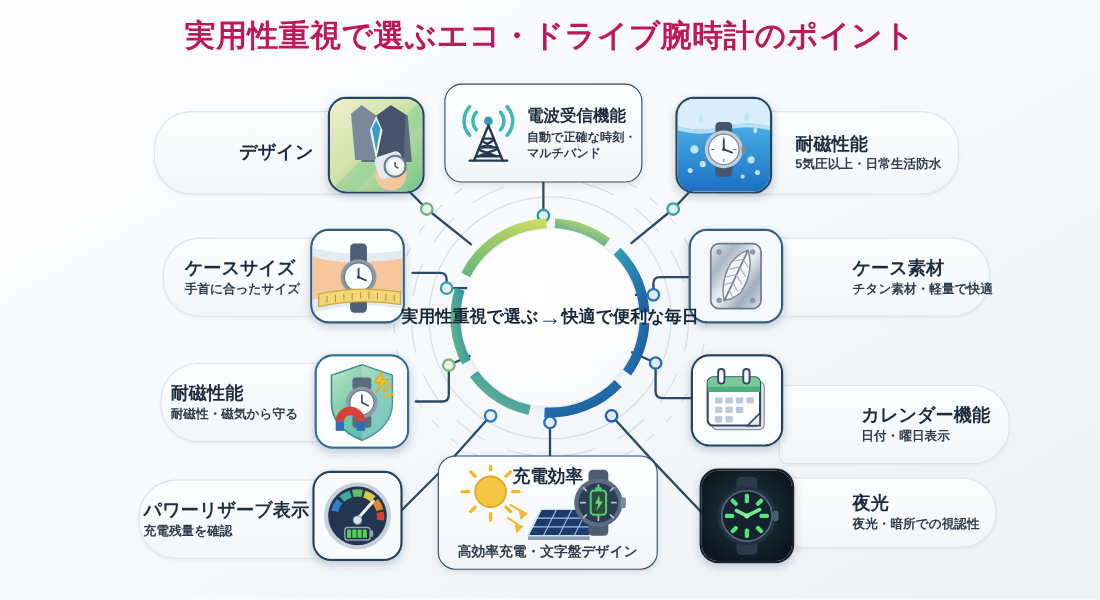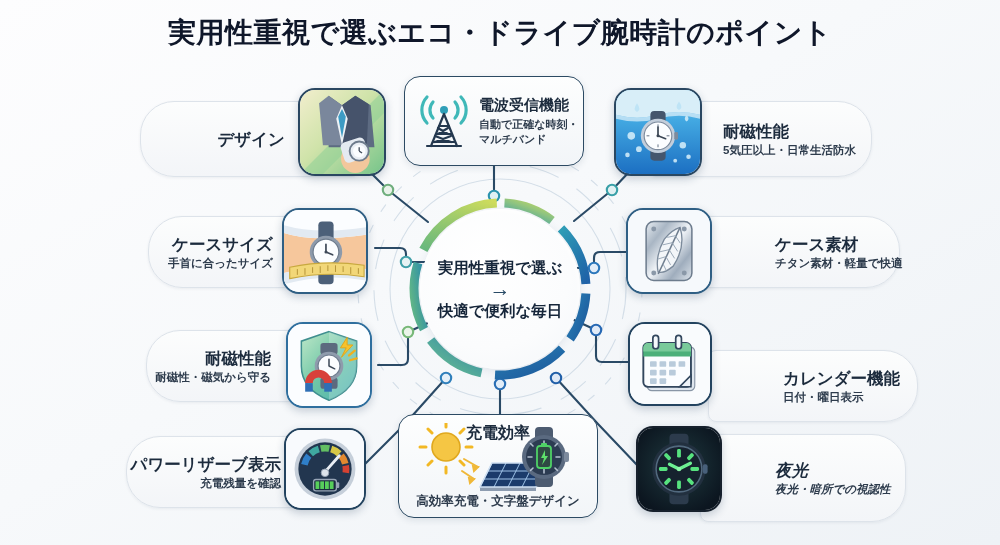--- a/index.html
+++ b/index.html
@@ -10,54 +10,54 @@
   body {
     position: relative;
     background: linear-gradient(150deg,#fdfdfe 0%,#f7f9fb 45%,#eef2f6 100%);
   }
   .stage { position:absolute; inset:0; }
 
   
   .title {
     position:absolute; top:14px; left:0; width:1000px; text-align:center;
     font-size:28px; font-weight:700; letter-spacing:.5px;
-    color:#0f172a; text-shadow:0 1px 1px rgba(255,255,255,.8);
+    color:#be185d; text-shadow:0 1px 1px rgba(255,255,255,.8);
     z-index:40; white-space:nowrap;
   }
 
   
   svg.lines { position:absolute; inset:0; width:1000px; height:545px; z-index:5; }
 
   
   .hub { position:absolute; left:407px; top:196px; width:186px; height:186px; z-index:20; }
   .hub .ringwrap { position:absolute; inset:0; }
   .hub .inner {
     position:absolute; left:13px; top:13px; width:160px; height:160px;
     border-radius:50%;
     background:radial-gradient(circle at 42% 34%, #ffffff 0%, #fbfcfd 60%, #f3f6f9 100%);
     box-shadow:inset 0 2px 6px rgba(255,255,255,.9), 0 2px 10px rgba(40,70,110,.10);
-    display:flex; flex-direction:column; align-items:center; justify-content:center;
+    display:flex; align-items:center; justify-content:center;
   }
   .hub .l1, .hub .l2 {
     font-size:15.5px; font-weight:700; color:#16263a; white-space:nowrap; line-height:1.1;
   }
   .hub .arrow { font-size:21px; color:#284a66; line-height:1; margin:2px 0 3px; font-weight:700; }
 
   
   .pill {
     position:absolute; z-index:10;
     background:linear-gradient(180deg,#fcfdfd 0%,#f3f5f8 100%);
     border:1px solid #dde3ea;
     box-shadow:0 1px 3px rgba(40,60,90,.07);
     display:flex; align-items:center;
   }
   .pill.left  { border-radius:34px 8px 8px 34px; justify-content:flex-end; padding-right:74px; }
   .pill.right { border-radius:8px 34px 34px 8px; justify-content:flex-start; padding-left:74px; }
   .pill .txt { line-height:1.25; }
-  .pill.left  .txt { text-align:right; }
+  .pill.left  .txt { }
   .pill.right .txt { text-align:left; }
   .ttl { font-size:16.5px; font-weight:700; color:#1c2b3d; white-space:nowrap; }
   .sub { font-size:11.5px; font-weight:700; color:#2e3c4d; white-space:nowrap; margin-top:2px; }
 
   
   .cardc {
     position:absolute; z-index:12; border-radius:16px;
     background:linear-gradient(180deg,#fdfefe 0%,#f2f5f8 100%);
     border:1.6px solid #2c4a63; box-shadow:0 2px 7px rgba(30,55,85,.12);
     display:flex; align-items:center;
@@ -484,21 +484,21 @@
         <rect x="21" y="48" width="7" height="6" rx="1"></rect>
           <rect x="31" y="48" width="7" height="6" rx="1"></rect>
         <rect x="41" y="48" width="7" height="6" rx="1"></rect>
         <rect x="21" y="57" width="7" height="6" rx="1"></rect>
           <rect x="31" y="57" width="7" height="6" rx="1"></rect>
       </g>
       <path d="M52 66 L64 66 L64 54 Z" fill="#eef3f8" stroke="#33475e" stroke-width="1.6"></path>
     </svg>
   </div>
 
-  <div class="pill right" style="left:700px; top:434px; width:206px; height:88px;font-style:italic;">
+  <div class="pill right" style="left:700px; top:434px; width:206px; height:64px;">
     <div class="txt">
       <div class="ttl">夜光</div>
       <div class="sub">夜光・暗所での視認性</div>
     </div>
   </div>
   <div class="tile" style="left:636px; top:426px; width:86px; height:86px; border-color:#16202c;">
     <svg viewBox="0 0 86 86">
       <defs>
           <radialGradient id="lum" cx="50%" cy="46%" r="60%">
         <stop offset="0" stop-color="#1f3a3f"></stop>

